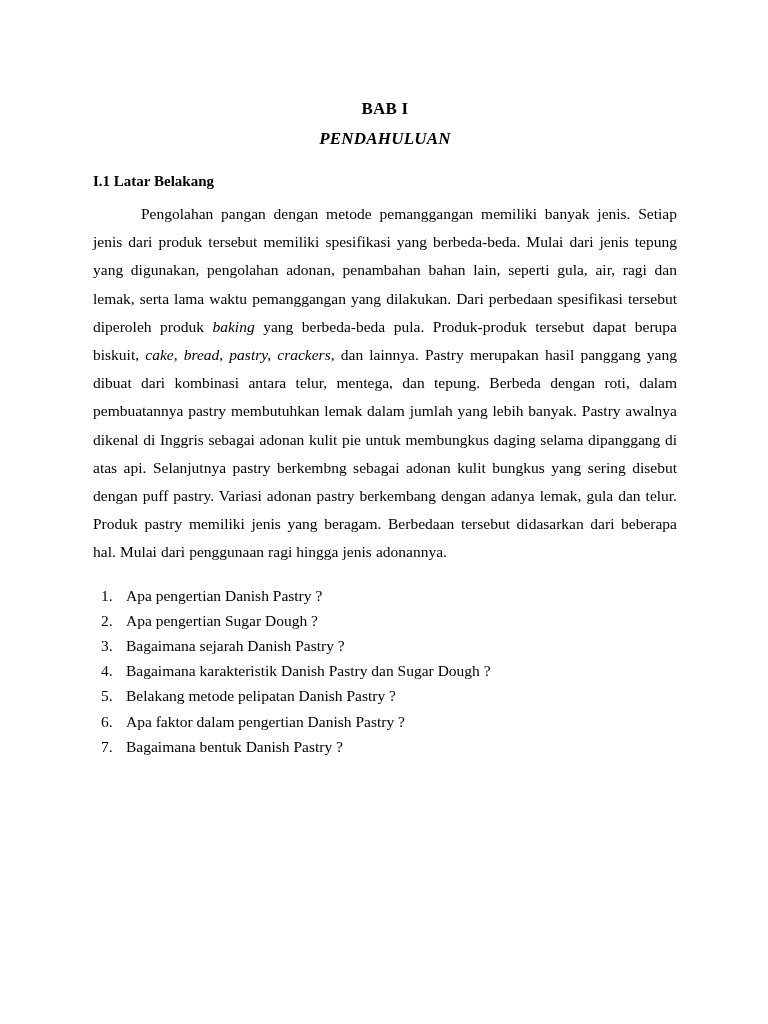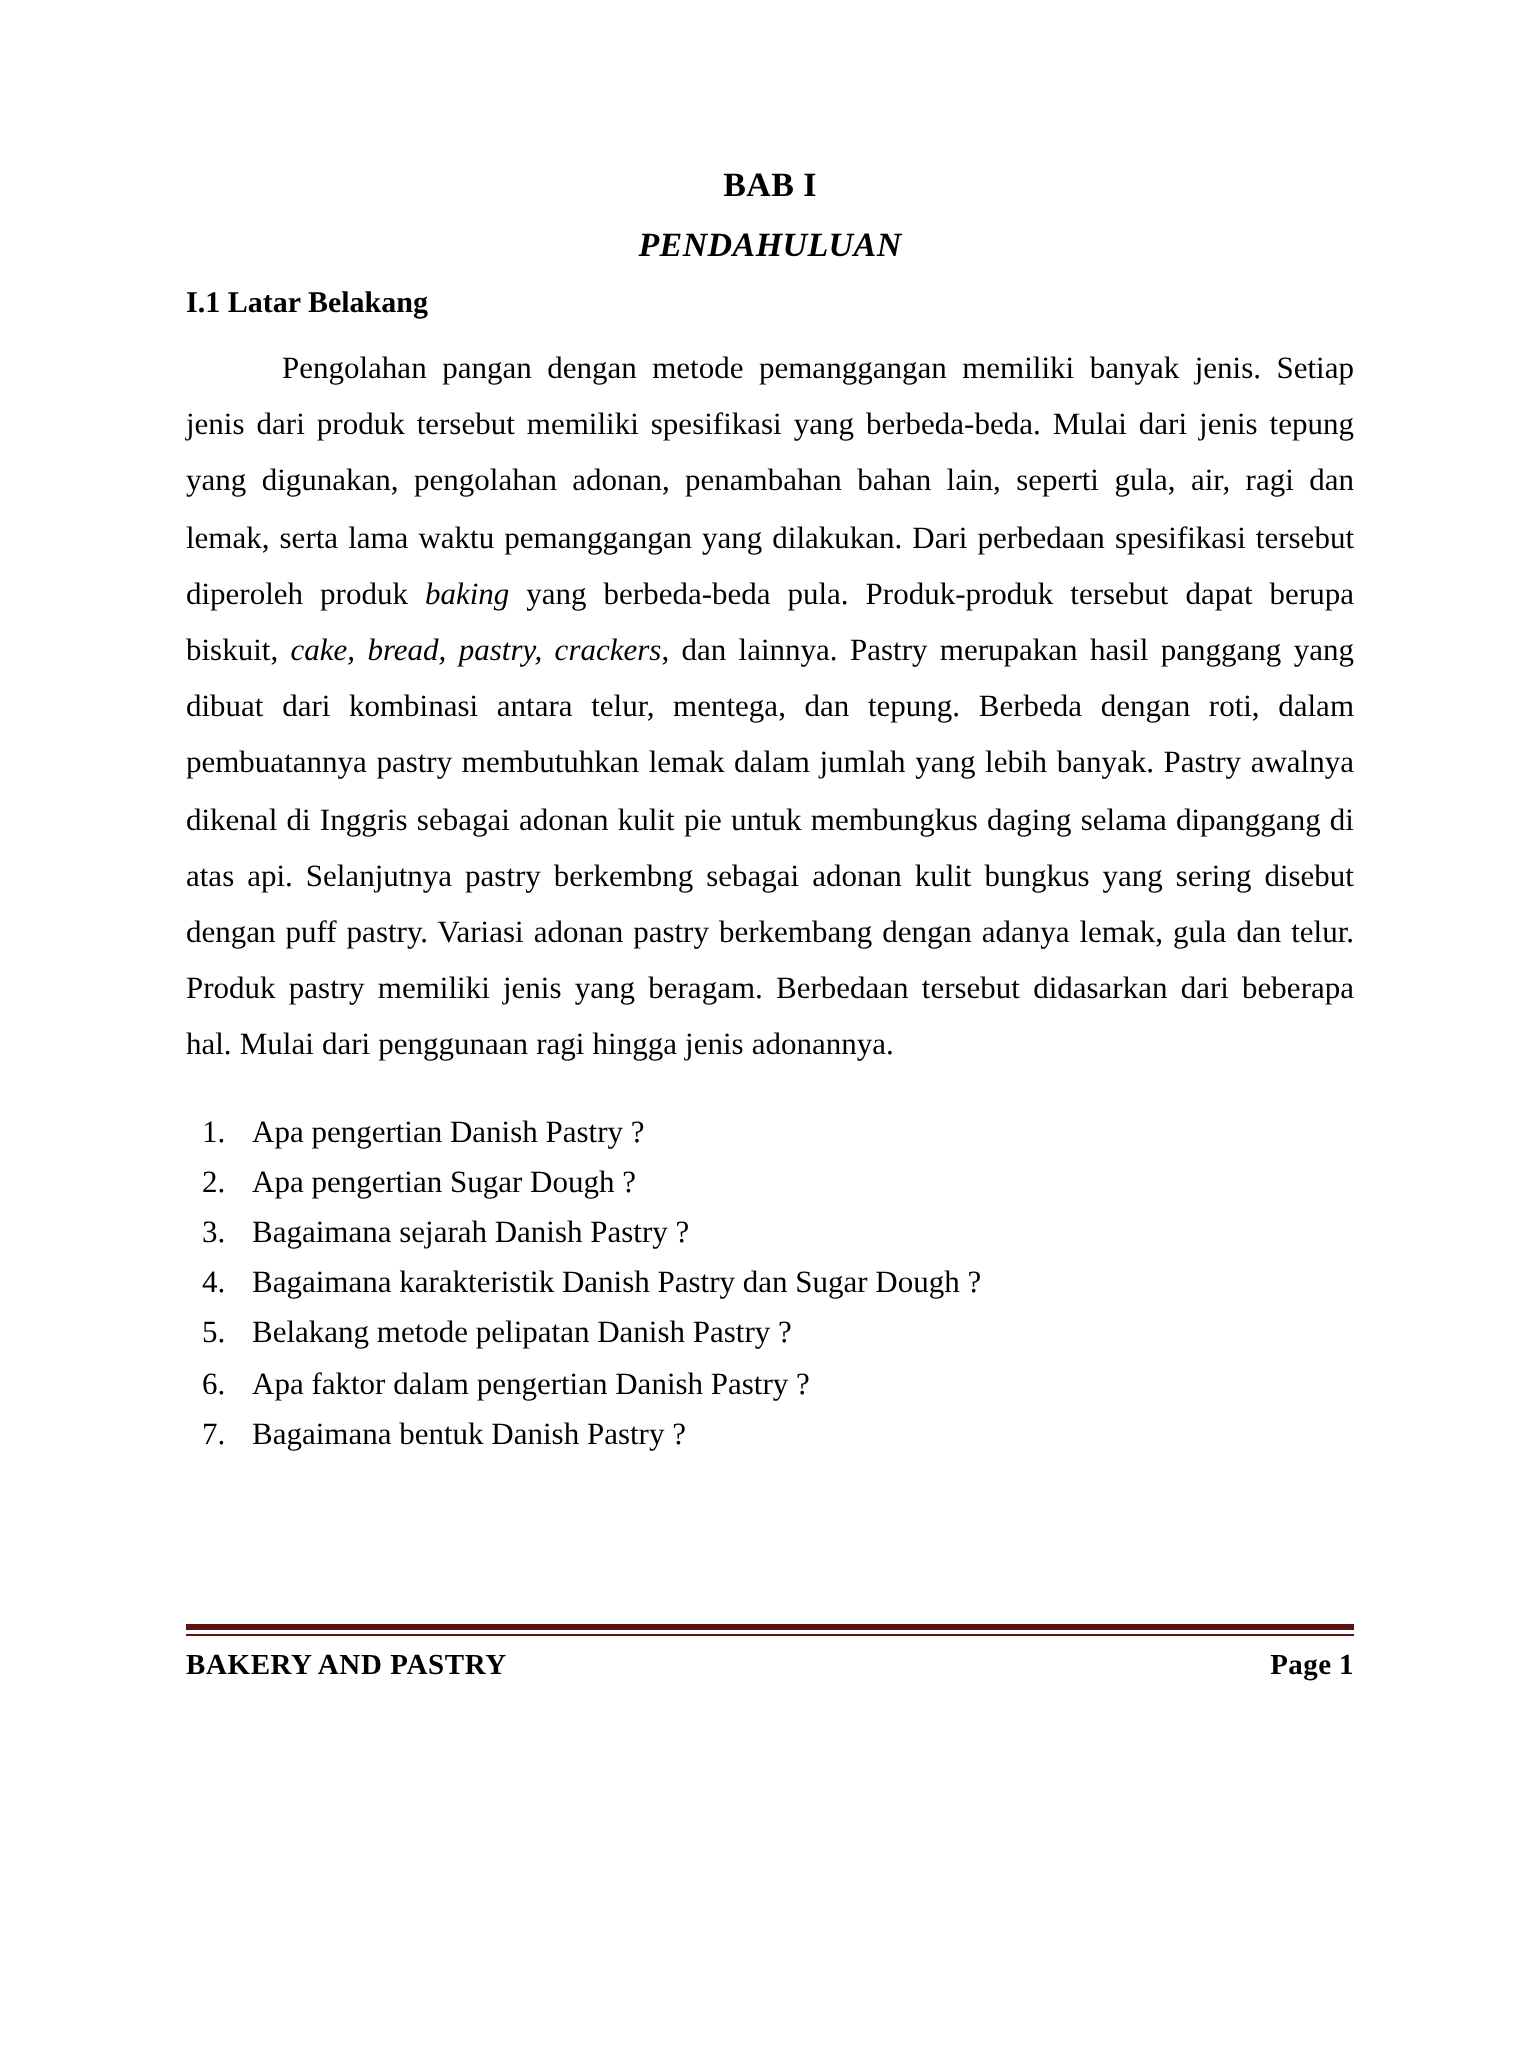--- a/index.html
+++ b/index.html
@@ -10,21 +10,21 @@
   body {
     width: 768px;
     height: 1024px;
     position: relative;
     font-family: "Liberation Serif", "DejaVu Serif", serif;
     color: #000000;
     overflow: hidden;
   }
   .page {
     position: absolute;
-    left: 0; top: 0;
+    left: 0; top: 16px;
     width: 768px;
     height: 895px;
     box-sizing: border-box;
   }
   .content {
     position: absolute;
     left: 93px;
     top: 78px;
     width: 584px;
   }
@@ -44,21 +44,21 @@
     margin: 0;
     line-height: 30px;
     font-style: italic;
   }
   .section-heading {
     font-weight: bold;
     font-size: 15px;
     margin: 0;
     line-height: 20px;
   }
-  .sec1-heading { margin-top: 4px; }
+  .sec1-heading { margin-top: 17px; }
   .body-paragraph {
     text-align: justify;
     font-size: 15.5px;
     line-height: 28.2px;
     margin: 0;
     text-indent: 48px;
     margin-top: 9px;
     word-spacing: 0.2px;
   }
   .body-paragraph i {
@@ -166,23 +166,14 @@
         <span class="q-text">Apa faktor dalam pengertian Danish Pastry ?</span>
       </li>
       <li class="q-item">
         <span class="q-num">7.</span>
         <span class="q-text">Bagaimana bentuk Danish Pastry ?</span>
       </li>
     </ol>
 
   </div>
 
-  <div class="footer">
-    <div class="footer-rule-thick" style="background: rgb(91, 20, 20);"></div>
-    <div class="footer-rule-gap"></div>
-    <div class="footer-rule-thin" style="background: rgb(91, 20, 20);"></div>
-    <div class="footer-row">
-      <span class="footer-left">BAKERY AND PASTRY</span>
-      <span class="footer-right">Page 1</span>
-    </div>
-  </div>
 
 </div>
 
 </body></html>

